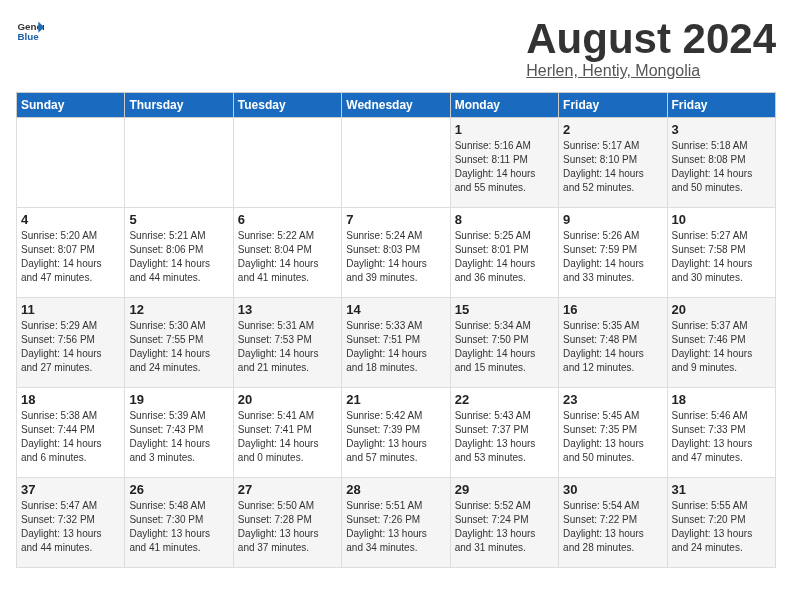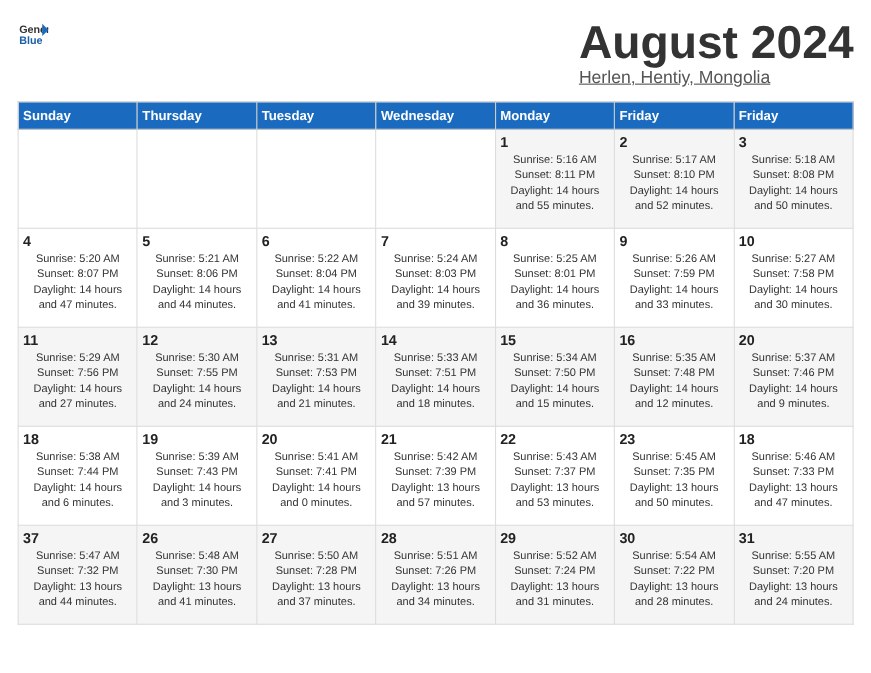--- a/index.html
+++ b/index.html
@@ -71,21 +71,20 @@
       font-size: 13px;
       font-weight: bold;
       color: #222;
       display: block;
       margin-bottom: 2px;
     }
     .day-info {
       font-size: 10px;
       line-height: 1.4;
       color: #333;
-      text-align: center;
     }
     .empty-cell {
       background: #fff !important;
     }
   </style>
 </head>
 <body>
 
 <div class="header-area">
   <div class="logo">

